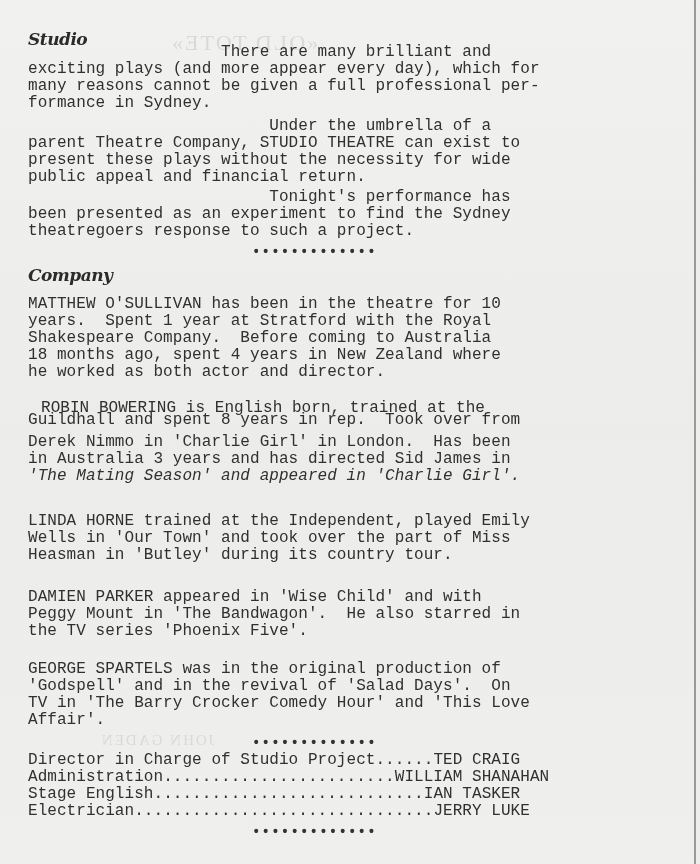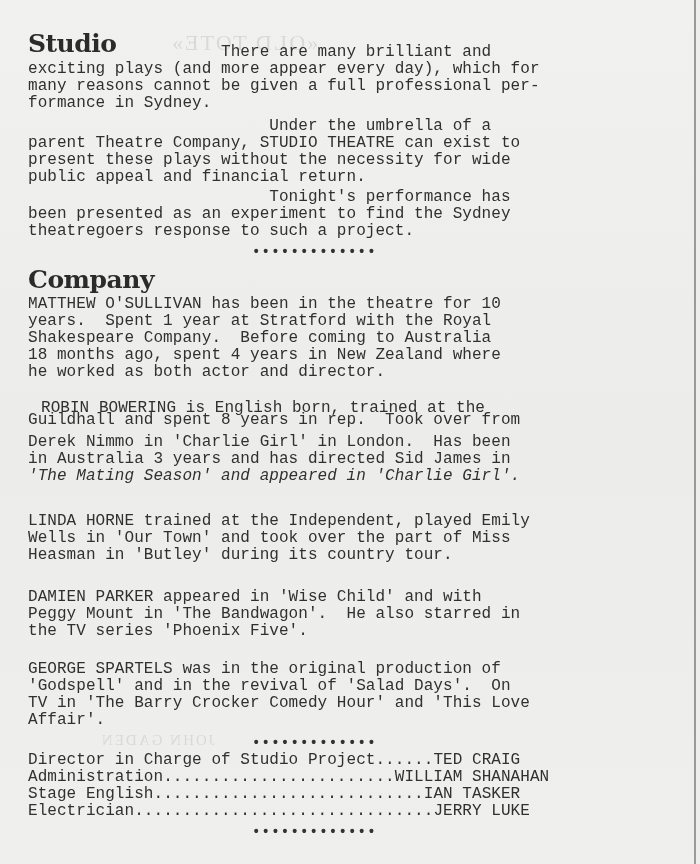--- a/index.html
+++ b/index.html
@@ -14,21 +14,21 @@
     position:absolute; left:0; top:0; width:694px; height:864px;
     background:linear-gradient(180deg,#f1f1ef 0%,#ececea 50%,#efefed 100%);
     border-right:2px solid #9a9a98;
   }
   .ghost {
     position:absolute; color:#d4d4d2; font-family:"Liberation Serif", serif;
     font-size:22px; letter-spacing:2px; transform:scaleX(-1); opacity:0.8;
   }
   .heading {
     position:absolute; font-family:"DejaVu Serif", serif; font-weight:bold;
-    font-size:25px; color:#2b2b2b; letter-spacing:-0.5px;
+    font-size:17px; color:#2b2b2b; letter-spacing:-0.5px;font-style:italic;
   }
   .line {
     position:absolute; left:28px; font-size:16px; line-height:17px;
     white-space:pre; color:#303030; letter-spacing:0.05px;
   }
   .dots {
     position:absolute; font-size:14px; letter-spacing:1.2px; color:#333;
     font-weight:bold;
   }
 </style>

